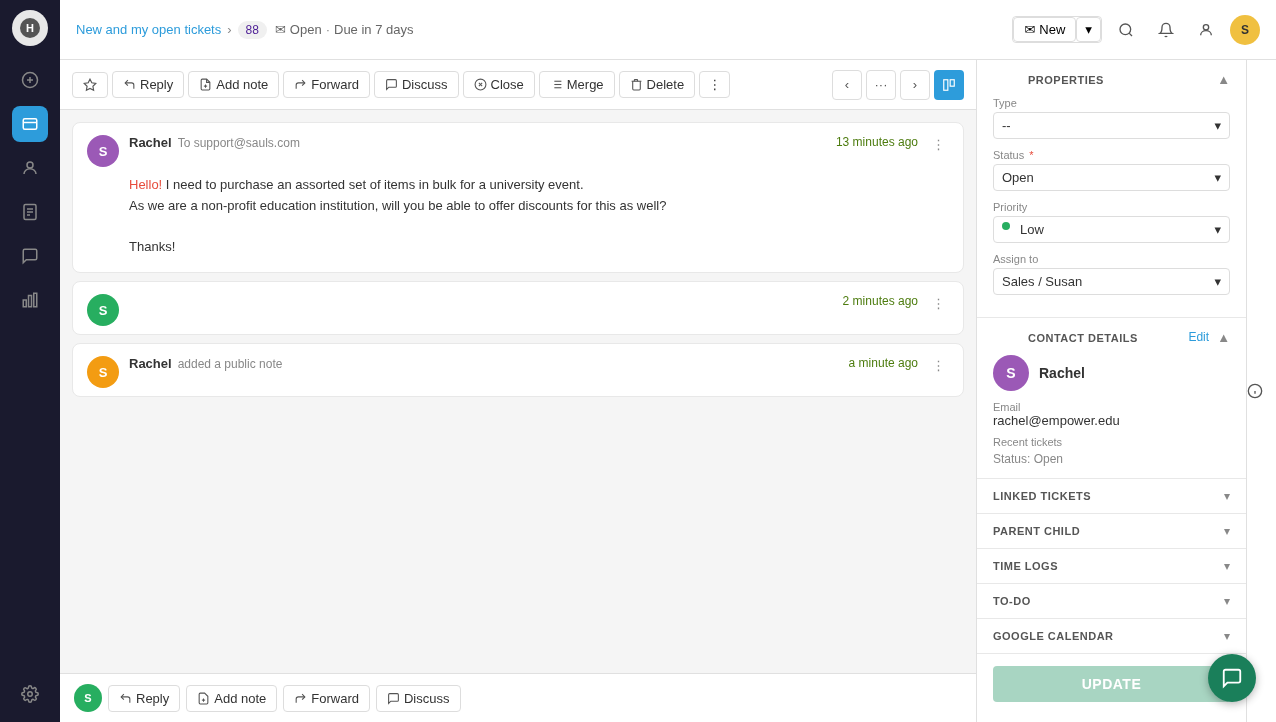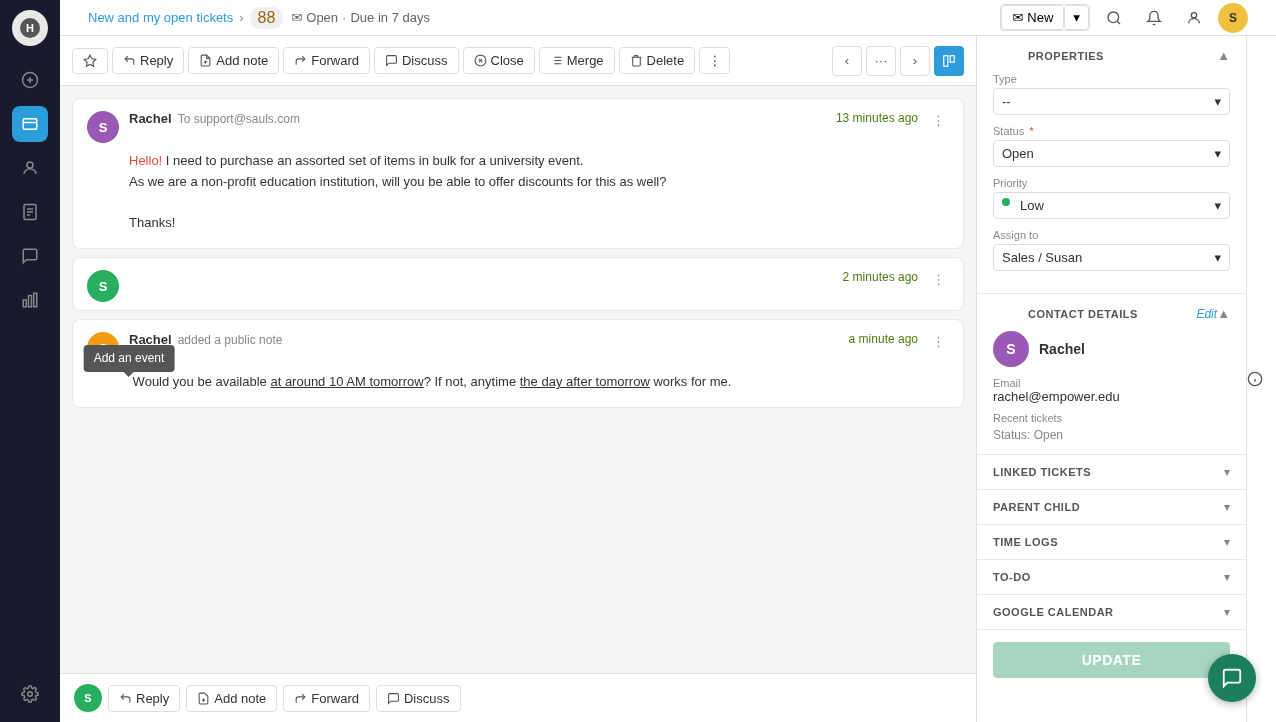--- a/index.html
+++ b/index.html
@@ -8,24 +8,24 @@
     
     .sidebar { width: 60px; background: #1a1a2e; display: flex; flex-direction: column; align-items: center; padding: 10px 0; gap: 8px; flex-shrink: 0; }
     .sidebar-logo { width: 36px; height: 36px; background: #e8e8e8; border-radius: 50%; display: flex; align-items: center; justify-content: center; margin-bottom: 8px; }
     .sidebar-item { width: 36px; height: 36px; border-radius: 8px; display: flex; align-items: center; justify-content: center; color: #888; cursor: pointer; font-size: 16px; }
     .sidebar-item.active { background: #2d9cdb; color: white; }
 
     
     .main { flex: 1; display: flex; flex-direction: column; overflow: hidden; }
 
     
-    .top-header { height: 36px; background: white; border-bottom: 1px solid #e0e0e0; display: flex; align-items: center; padding: 0 28px; gap: 8px; flex-shrink: 0; }
+    .top-header { height: 60px; background: white; border-bottom: 1px solid #e0e0e0; display: flex; align-items: center; padding: 0 16px; gap: 8px; flex-shrink: 0; }
     .breadcrumb { display: flex; align-items: center; gap: 6px; font-size: 13px; color: #2d9cdb; font-weight: 500; }
     .breadcrumb-arrow { color: #888; }
-    .ticket-count { background: #f0f0f0; padding: 2px 8px; border-radius: 10px; font-size: 16px; color: #a16207; }
+    .ticket-count { background: #f0f0f0; padding: 2px 8px; border-radius: 10px; font-size: 12px; color: #4c1d95; }
     .status-badge { display: flex; align-items: center; gap: 4px; color: #666; font-size: 13px; }
     .top-header-right { margin-left: auto; display: flex; align-items: center; gap: 8px; }
     .new-btn { display: flex; align-items: center; gap: 4px; background: white; border: 1px solid #ddd; border-radius: 4px; padding: 4px 10px; font-size: 13px; cursor: pointer; }
     .new-btn-dropdown { border: 1px solid #ddd; border-radius: 4px; padding: 4px 8px; cursor: pointer; background: white; }
     .icon-btn { width: 32px; height: 32px; display: flex; align-items: center; justify-content: center; cursor: pointer; color: #555; border-radius: 4px; }
     .user-avatar { width: 30px; height: 30px; border-radius: 50%; background: #f0c040; display: flex; align-items: center; justify-content: center; font-size: 12px; font-weight: 600; color: #333; cursor: pointer; }
 
     
     .content-area { flex: 1; display: flex; overflow: hidden; }
 
@@ -318,26 +318,20 @@
             <div class="avatar avatar-yellow">S</div>
             <div class="message-meta">
               <div style="display:flex; align-items:center; gap:6px;">
                 <span class="message-sender">Rachel</span>
                 <span class="message-replied">added a public note</span>
               </div>
             </div>
             <span class="message-time">a minute ago</span>
             <span class="message-more">⋮</span>
           </div>
-          <div class="message-body">
-            <div style="position:relative; display:inline-block; margin-bottom:6px;">
-              <div class="tooltip">Add an event</div>
-            </div>
-            Would you be available <u>at around 10 AM tomorrow</u>? If not, anytime <u>the day after tomorrow</u> works for me.
-          </div>
         </div>
 
       </div>
 
       <div class="reply-bar">
         <div class="reply-avatar">S</div>
         <button class="reply-bar-btn">
           <svg width="13" height="13" viewBox="0 0 24 24" fill="none" stroke="#555" stroke-width="2">
               <polyline points="9 14 4 9 9 4"></polyline>
               <path d="M20 20v-7a4 4 0 0 0-4-4H4"></path>
@@ -412,21 +406,21 @@
           <div class="field-select">
             <span>Sales / Susan</span>
             <span>▾</span>
           </div>
         </div>
       </div>
 
       <div class="props-section">
         <div class="props-header">
           <span class="props-title">CONTACT DETAILS</span>
-          <div style="display:flex; align-items:center; font-style:italic;">
+          <div style="display:flex; gap:8px;">
             <span class="props-edit">Edit</span>
             <span class="props-collapse">▲</span>
           </div>
         </div>
 
         <div class="contact-info">
           <div class="contact-avatar">S</div>
           <span class="contact-name">Rachel</span>
         </div>
 

